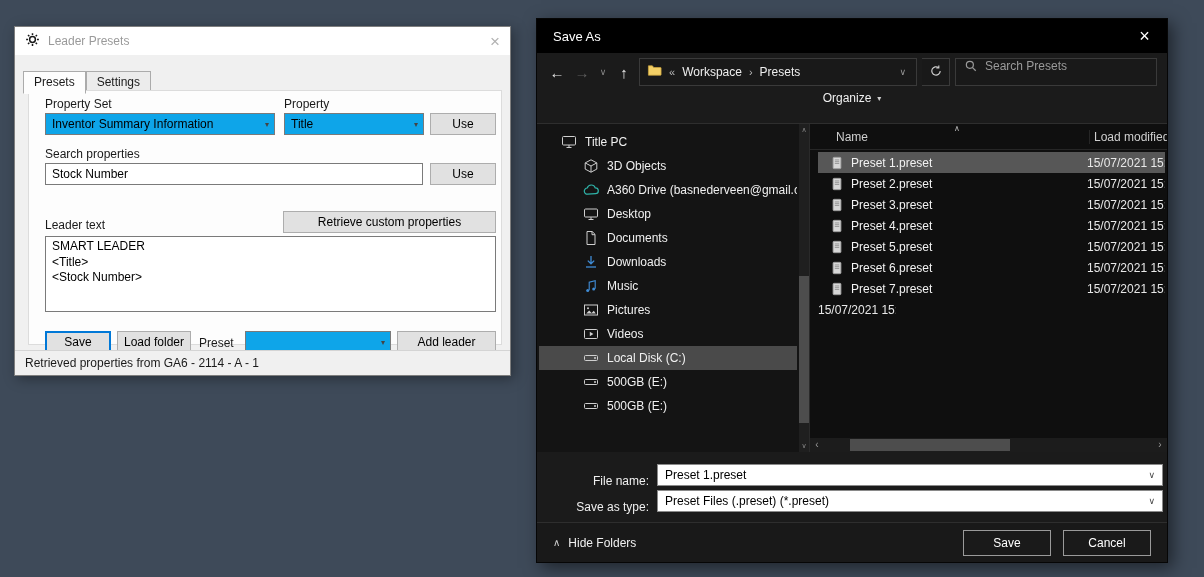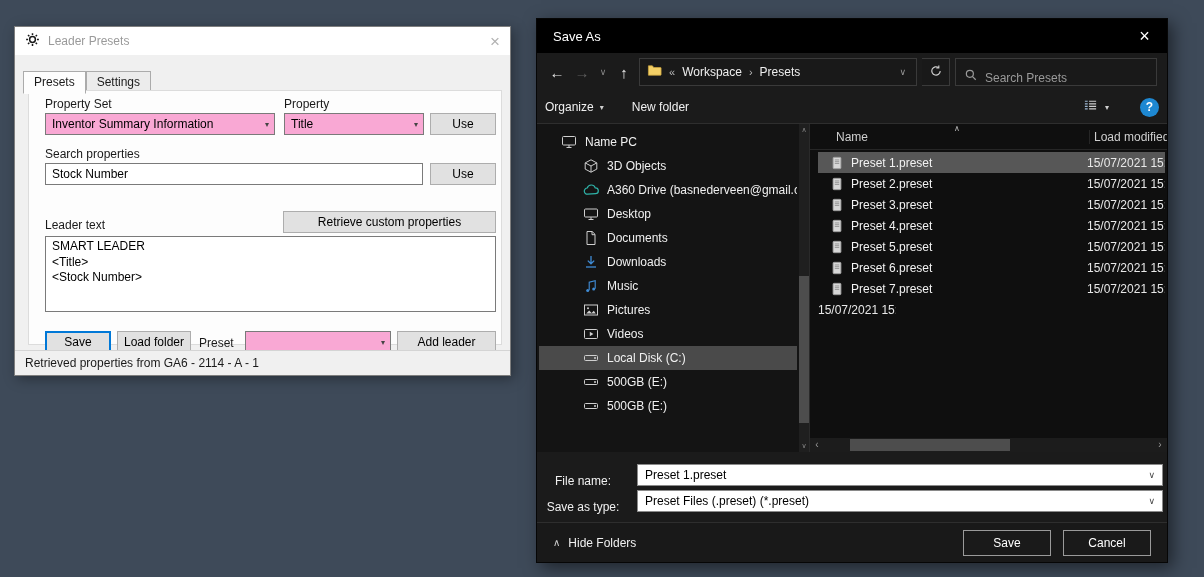--- a/index.html
+++ b/index.html
@@ -11,21 +11,21 @@
   .lp { position:absolute; left:14px; top:14px; width:497px; height:350px; background:#f0f0f0;
         border:1px solid #7e7e7e; box-shadow:3px 3px 12px rgba(0,0,0,.35);margin-top:12px; }
   .lp-title { height:28px; background:#fff; display:flex; align-items:center; padding:0 10px; }
   .lp-title .t { margin-left:8px; font-size:12px; color:#9a9a9a; }
   .lp-close { margin-left:auto; color:#b2b2b2; font-size:17px; line-height:1; }
   .lp-tabs { position:absolute; left:8px; top:44px; display:flex; font-size:12px; }
   .lp-tab { padding:3px 10px; border:1px solid #ababab; background:#ececec; color:#1a1a1a; }
   .lp-tab.active { background:#fdfdfd; border-bottom:1px solid #fdfdfd; margin-bottom:-1px; z-index:3; }
   .lp-panel { position:absolute; left:13px; right:8px; top:63px; height:255px; background:#fdfdfd; border:1px solid #dcdcdc; }
   .lbl { position:absolute; font-size:12px; color:#1a1a1a; white-space:nowrap; }
-  .combo { position:absolute; height:22px; background:#f9a8d4; border:1px solid #7a7a7a; display:flex; align-items:center;
+  .combo { position:absolute; height:22px; background:#0ea5e9; border:1px solid #7a7a7a; display:flex; align-items:center;
            font-size:12px; color:#000; padding:0 20px 0 6px; overflow:hidden; white-space:nowrap; }
   .combo .arrow { position:absolute; right:5px; top:50%; transform:translateY(-50%); font-size:8px; color:#444; }
   .btn { position:absolute; height:22px; background:#e1e1e1; border:1px solid #adadad; font-size:12px; color:#000;
          display:flex; align-items:center; justify-content:center; }
   .btn.primary { border:1px solid #0078d7; box-shadow:inset 0 0 0 1px #0078d7; }
   .tinput { position:absolute; height:22px; border:1px solid #7a7a7a; background:#fff; font-size:12px; padding:0 6px;
             font-family:inherit; color:#000; }
   .lp-textarea { position:absolute; left:16px; width:451px; top:145px; height:76px; background:#fff; border:1px solid #7a7a7a;
                  font-size:12px; padding:2px 6px; white-space:pre; color:#000; line-height:1.3; overflow:hidden; }
   .lp-status { position:absolute; left:0; right:0; bottom:0; height:25px; border-top:1px solid #d4d4d4; display:flex;
@@ -41,25 +41,25 @@
   .nav-glyph { color:#e8e8e8; font-size:15px; width:20px; text-align:center; }
   .nav-glyph.dim { color:#5f5f5f; }
   .nav-chev { color:#8a8a8a; font-size:9px; width:12px; text-align:center; }
   .addr { flex:1; height:28px; border:1px solid #3a3a3a; background:#191919; display:flex; align-items:center;
           padding:0 7px; gap:7px; min-width:0; }
   .addr .crumb { color:#eee; white-space:nowrap; }
   .addr .bsep { color:#bbb; font-size:11px; }
   .addr .achev { margin-left:auto; color:#9a9a9a; font-size:9px; padding:0 3px; }
   .refresh { width:28px; height:28px; border:1px solid #3a3a3a; border-left:none; background:#191919; display:flex;
              align-items:center; justify-content:center; }
-  .search { width:202px; height:28px; border:1px solid #3a3a3a; background:#191919; display:flex; align-items:flex-end;
+  .search { width:202px; height:28px; border:1px solid #3a3a3a; background:#191919; display:flex; align-items:flex-start;
             padding:0 8px; gap:7px; }
   .search input { background:transparent; border:none; outline:none; color:#cfcfcf; font-size:12px; width:100%; font-family:inherit; }
   .search input::placeholder { color:#9a9a9a; }
-  .sa-toolbar { height:33px; display:flex; align-items:center; padding:0 8px; gap:28px; border-bottom:1px solid #2e2e2e; }
+  .sa-toolbar { height:33px; display:flex; align-items:center; padding:0 8px; gap:28px; border-bottom:1px solid #2e2e2e;flex-direction:column; }
   .tb-item { color:#f0f0f0; display:flex; align-items:center; gap:6px; white-space:nowrap; }
   .tb-chev { font-size:8px; color:#cfcfcf; }
   .tb-right { margin-left:auto; display:flex; align-items:center; gap:7px; }
   .help-badge { width:19px; height:19px; border-radius:50%; background:#1e88d2; color:#fff; display:flex; align-items:center;
                 justify-content:center; font-size:12px; font-weight:bold; margin-left:24px; }
   .sa-main { position:absolute; left:0; right:0; top:105px; height:328px; display:flex; background:#141414; overflow:hidden; }
   .tree-pane { width:272px; position:relative; padding-top:6px; flex:0 0 272px; }
   .tree-item { height:24px; display:flex; align-items:center; gap:8px; padding-left:22px; margin:0 12px 0 2px;
                color:#f0f0f0; white-space:nowrap; overflow:hidden; }
   .tree-item.ind1 { padding-left:44px; }
@@ -81,21 +81,21 @@
   .file-row .fname { flex:1; display:flex; align-items:center; gap:7px; padding-left:12px; white-space:nowrap; overflow:hidden; color:#f2f2f2; }
   .file-row .fdate { width:78px; color:#e8e8e8; white-space:nowrap; overflow:hidden; }
   .ficon { width:14px; height:14px; flex:0 0 14px; }
   .ficon svg { width:14px; height:14px; display:block; }
   .h-scroll { position:absolute; bottom:0; left:0; right:0; height:14px; background:#1c1c1c; display:flex; align-items:center; }
   .h-arrow { width:14px; text-align:center; color:#9a9a9a; font-size:10px; line-height:14px; }
   .h-track { flex:1; position:relative; height:14px; }
   .h-thumb { position:absolute; left:26px; width:160px; top:1px; height:12px; background:#4d4d4d; }
   .sa-fields { position:absolute; left:0; right:0; top:433px; height:72px; }
   .field-row { position:absolute; left:0; right:4px; height:22px; display:flex; align-items:center; }
-  .field-row .flabel { width:100px; text-align:center; padding-right:8px; color:#f0f0f0; white-space:nowrap;margin-top:12px; }
+  .field-row .flabel { width:120px; text-align:right; padding-right:8px; color:#f0f0f0; white-space:nowrap;margin-top:12px; }
   .fcombo { flex:1; height:22px; background:#fff; border:1px solid #8a8a8a; display:flex; align-items:center;
             padding:0 22px 0 7px; color:#000; position:relative; }
   .fcombo .fchev { position:absolute; right:7px; color:#444; font-size:9px; }
   .fcombo input { border:none; outline:none; width:100%; font-size:12px; color:#000; background:transparent; font-family:inherit; }
   .sa-footer { position:absolute; left:0; right:0; bottom:0; height:40px; border-top:1px solid #2e2e2e; background:#191919;
                display:flex; align-items:center; padding:0 16px; }
   .hide-folders { display:flex; align-items:center; gap:8px; color:#f0f0f0; }
   .hf-chev { font-size:10px; color:#cfcfcf; }
   .sa-btn { width:88px; height:26px; background:#1a1a1a; border:1px solid #9a9a9a; color:#fff; display:flex;
             align-items:center; justify-content:center; font-size:12px; }
@@ -221,21 +221,21 @@
     <div class="sa-main">
       <div class="tree-pane">
 
         <div class="tree-item">
             <span class="ticon">
               <svg viewBox="0 0 16 16">
                 <rect x="1.5" y="2.5" width="13" height="8.5" rx="1" fill="none" stroke="#cfcfcf"></rect>
                 <path d="M5.5 13.5h5M8 11v2.5" fill="none" stroke="#cfcfcf"></path>
               </svg>
             </span>
-            <span class="tlabel">Name PC</span>
+            <span class="tlabel">Title PC</span>
           </div>
           <div class="tree-item ind1">
             <span class="ticon">
               <svg viewBox="0 0 16 16">
                 <path d="M8 1.8 13.8 4.9v6.2L8 14.2 2.2 11.1V4.9z" fill="none" stroke="#cfcfcf"></path>
                 <path d="M2.2 4.9 8 8l5.8-3.1M8 8v6.2" fill="none" stroke="#cfcfcf"></path>
               </svg>
             </span>
             <span class="tlabel">3D Objects</span>
           </div>

